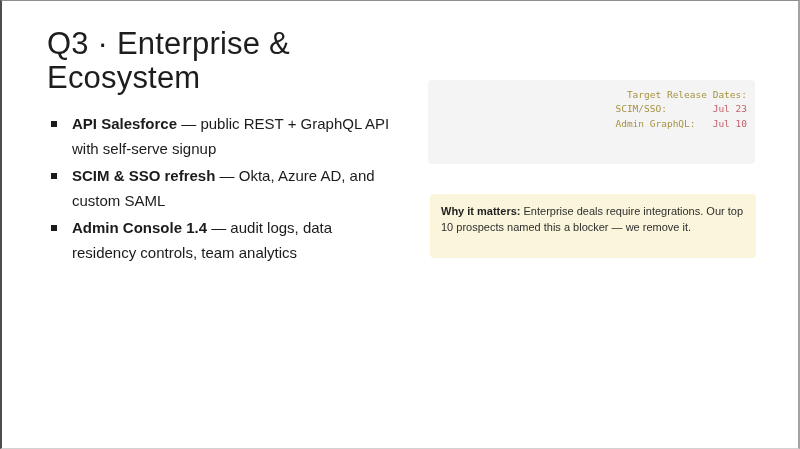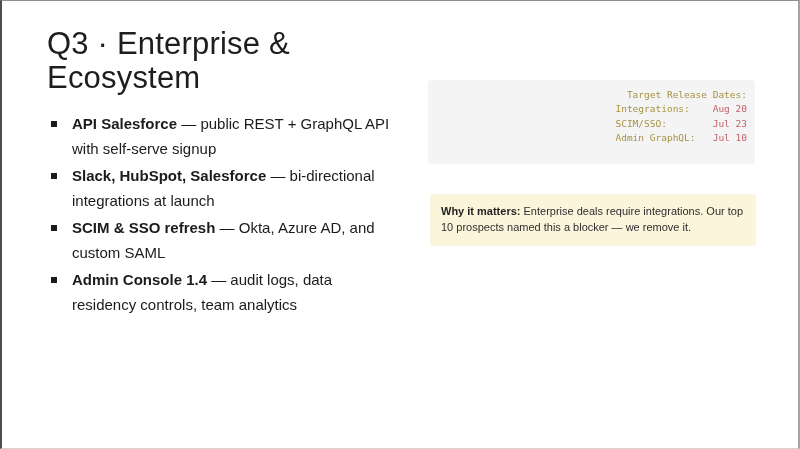--- a/index.html
+++ b/index.html
@@ -76,47 +76,45 @@
     color: #a6923f;
     text-align: right;
   }
   .code-line .date { color: #c2606a; }
   
   .note {
     position: absolute;
     left: 428px;
     top: 193px;
     width: 326px;
-    height: 52px;
+    height: 64px;
     background: #fbf5dc;
     border-radius: 4px;
     padding: 10px 8px 10px 11px;
     font-size: 11px;
     line-height: 15.5px;
     color: #2e2e2e;
   }
   .note .note-lead { font-weight: 700; color: #1f1f1f; }
 </style>
 </head>
 <body>
 
 <div class="slide">
 
   <h1 class="title">Q3 · Enterprise &amp; Ecosystem</h1>
 
   <ul class="bullets">
     <li><span class="lead">API Salesforce</span> <span>— public REST + GraphQL API with self-serve signup</span></li>
-    <li><span class="lead">Slack, HubSpot, Salesforce</span> <span>— bi-directional integrations at launch</span></li>
     <li><span class="lead">SCIM &amp; SSO refresh</span> <span>— Okta, Azure AD, and custom SAML</span></li>
     <li><span class="lead">Admin Console 1.4</span> <span>— audit logs, data residency controls, team analytics</span></li>
   </ul>
 
   <div class="code-panel">
     <div class="code-line"><span>Target Release Dates:</span></div>
-    <div class="code-line"><span class="lbl">  Integrations:    </span><span class="date">Aug 20</span></div>
     <div class="code-line"><span class="lbl">  SCIM/SSO:        </span><span class="date">Jul 23</span></div>
     <div class="code-line"><span class="lbl">  Admin GraphQL:   </span><span class="date">Jul 10</span></div>
   </div>
 
   <div class="note">
     <span class="note-lead">Why it matters:</span> <span>Enterprise deals require integrations. Our top 10 prospects named this a blocker — we remove it.</span>
   </div>
 
 </div>
 

